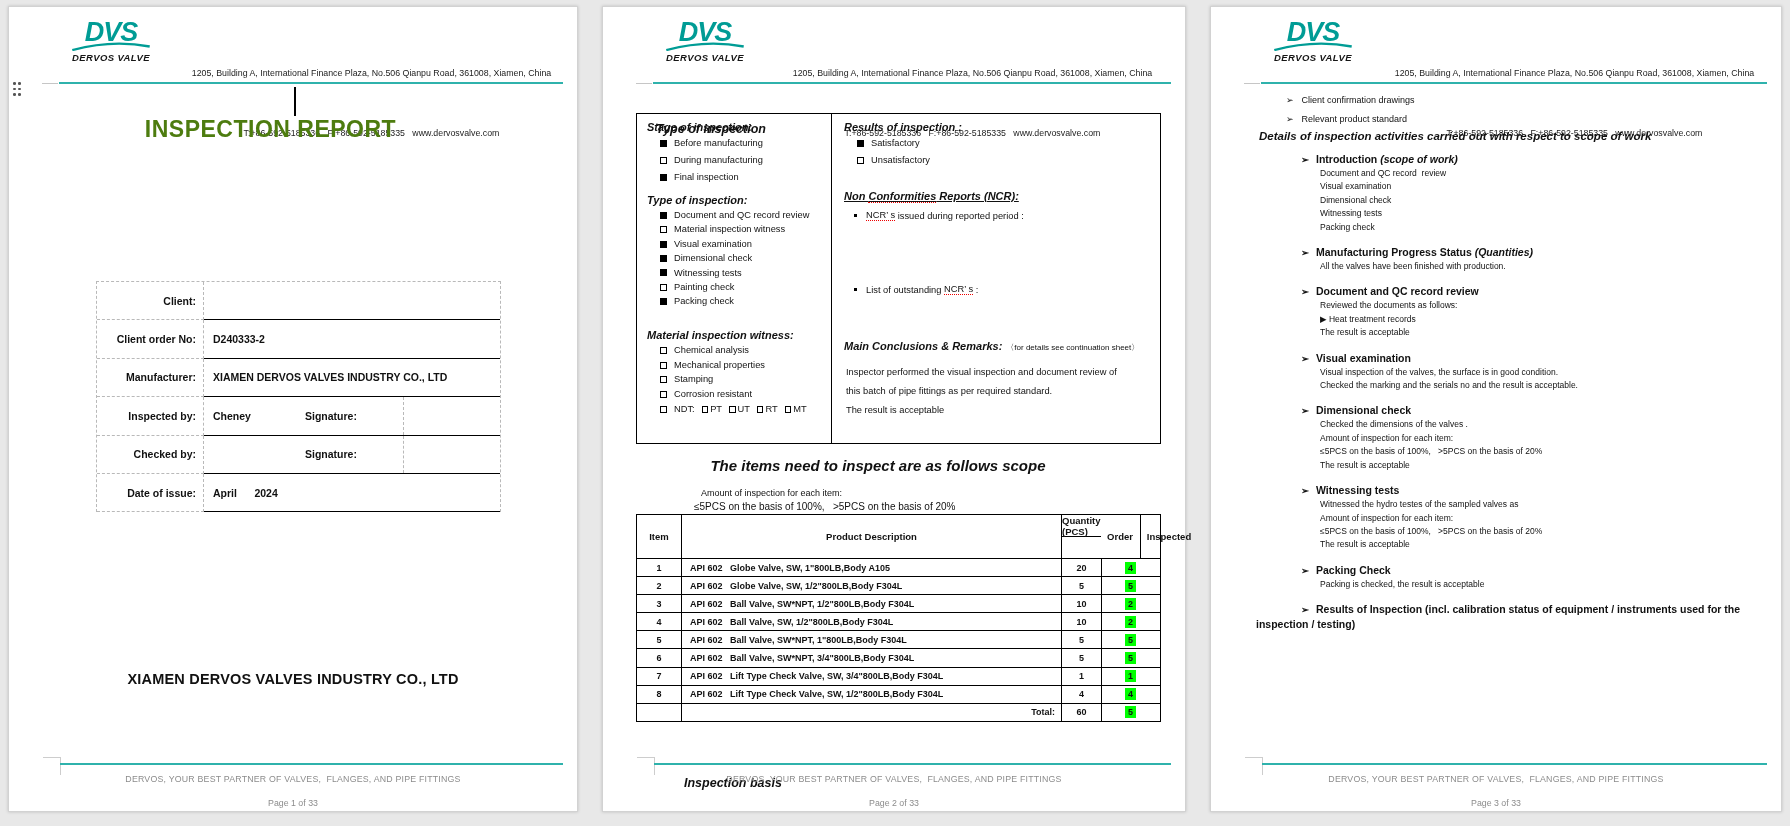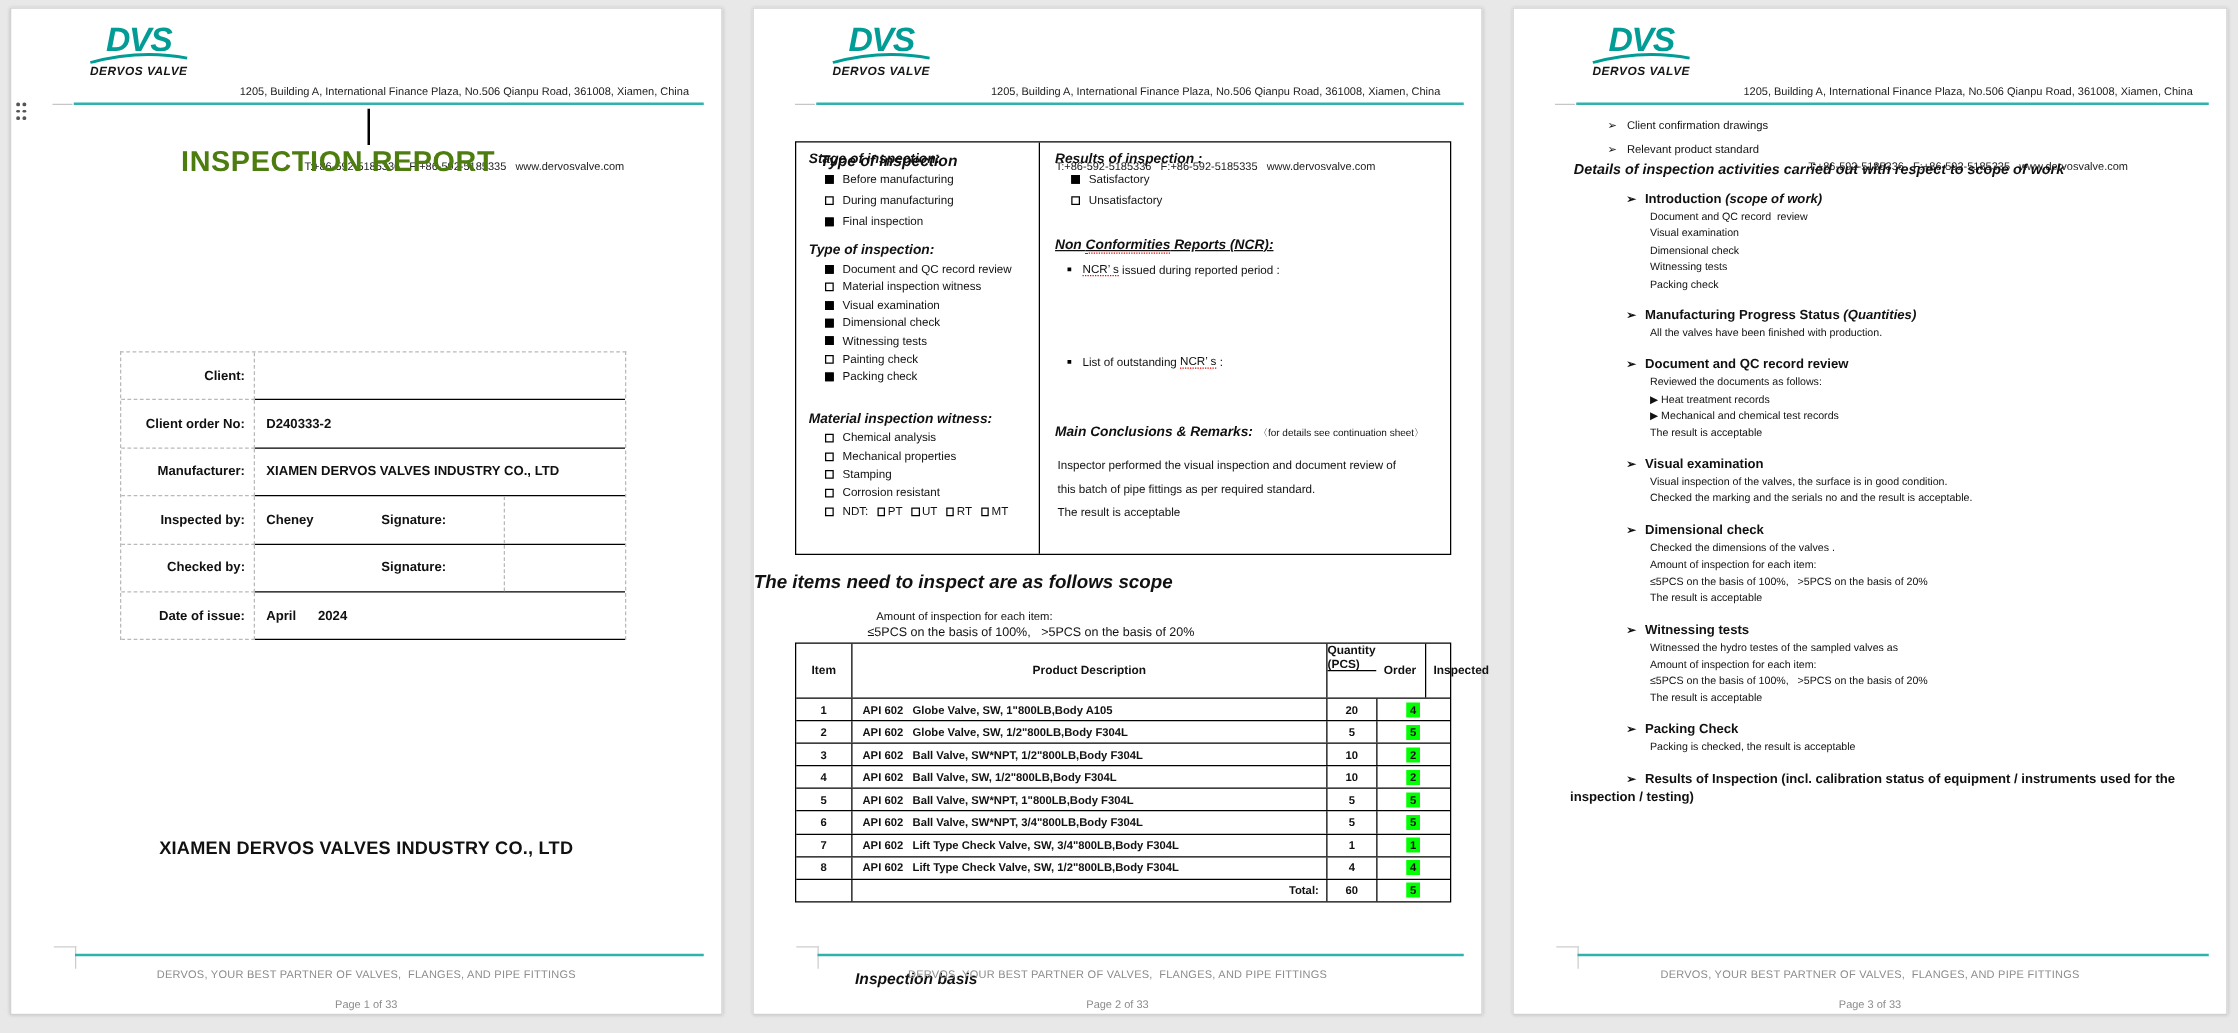--- a/index.html
+++ b/index.html
@@ -82,21 +82,21 @@
   .ncr-title{font-size:11px;font-weight:bold;font-style:italic;text-decoration:underline;}
   .wavy{border-bottom:1.6px dotted #e00;}
   .ncr-item{font-size:9.3px;margin-top:8px;padding-left:10px;display:flex;align-items:center;white-space:pre;}
   .sq{flex:none;width:3px;height:3px;background:#000;margin-right:9px;}
   .ncr-item2{margin-top:63px;}
   .mc-block{margin-top:41px;}
   .mc-title-main{font-size:11px;font-weight:bold;font-style:italic;}
   .mc-note{font-size:8px;margin-left:4px;}
   .mc-lines{margin-top:9px;padding-left:2px;}
   .mc-line{font-size:9.3px;line-height:19px;white-space:pre;}
-  .p2-scope-h{position:absolute;left:0;right:0;top:450px;padding-right:32px;
+  .p2-scope-h{position:absolute;left:0;right:0;top:450px;text-align:center;padding-right:32px;
               font-size:15px;font-weight:bold;font-style:italic;}
   .p2-amt1{position:absolute;left:98px;top:481px;font-size:9px;}
   .p2-amt2{position:absolute;left:91px;top:494px;font-size:10px;white-space:pre;}
   .itable{position:absolute;left:33px;top:507px;width:525px;border:1.5px solid #000;
           box-sizing:border-box;font-weight:bold;}
   .c{display:flex;align-items:center;justify-content:center;font-size:9px;
      border-right:1px solid #000;box-sizing:border-box;}
   .c.last{border-right:none;}
   .ith{font-size:9.5px;}
   .it-hdr{display:grid;grid-template-columns:45px 380px 97px;height:43px;border-bottom:1px solid #000;}
@@ -392,21 +392,20 @@
         <div class="p3-line">Packing check</div>
       </div>
       <div class="p3-sec">
         <div class="p3-sec-title"><span class="arrow">➢</span><span class="st-b">Manufacturing Progress Status</span><span class="st-i"> (Quantities)</span></div>
         <div class="p3-line">All the valves have been finished with production.</div>
       </div>
       <div class="p3-sec">
         <div class="p3-sec-title"><span class="arrow">➢</span><span class="st-b">Document and QC record review</span></div>
         <div class="p3-line">Reviewed the documents as follows:</div>
         <div class="p3-line">▶ Heat treatment records</div>
-        <div class="p3-line">▶ Mechanical and chemical test records</div>
         <div class="p3-line">The result is acceptable</div>
       </div>
       <div class="p3-sec">
         <div class="p3-sec-title"><span class="arrow">➢</span><span class="st-b">Visual examination</span></div>
         <div class="p3-line">Visual inspection of the valves, the surface is in good condition.</div>
         <div class="p3-line">Checked the marking and the serials no and the result is acceptable.</div>
       </div>
       <div class="p3-sec">
         <div class="p3-sec-title"><span class="arrow">➢</span><span class="st-b">Dimensional check</span></div>
         <div class="p3-line">Checked the dimensions of the valves .</div>

